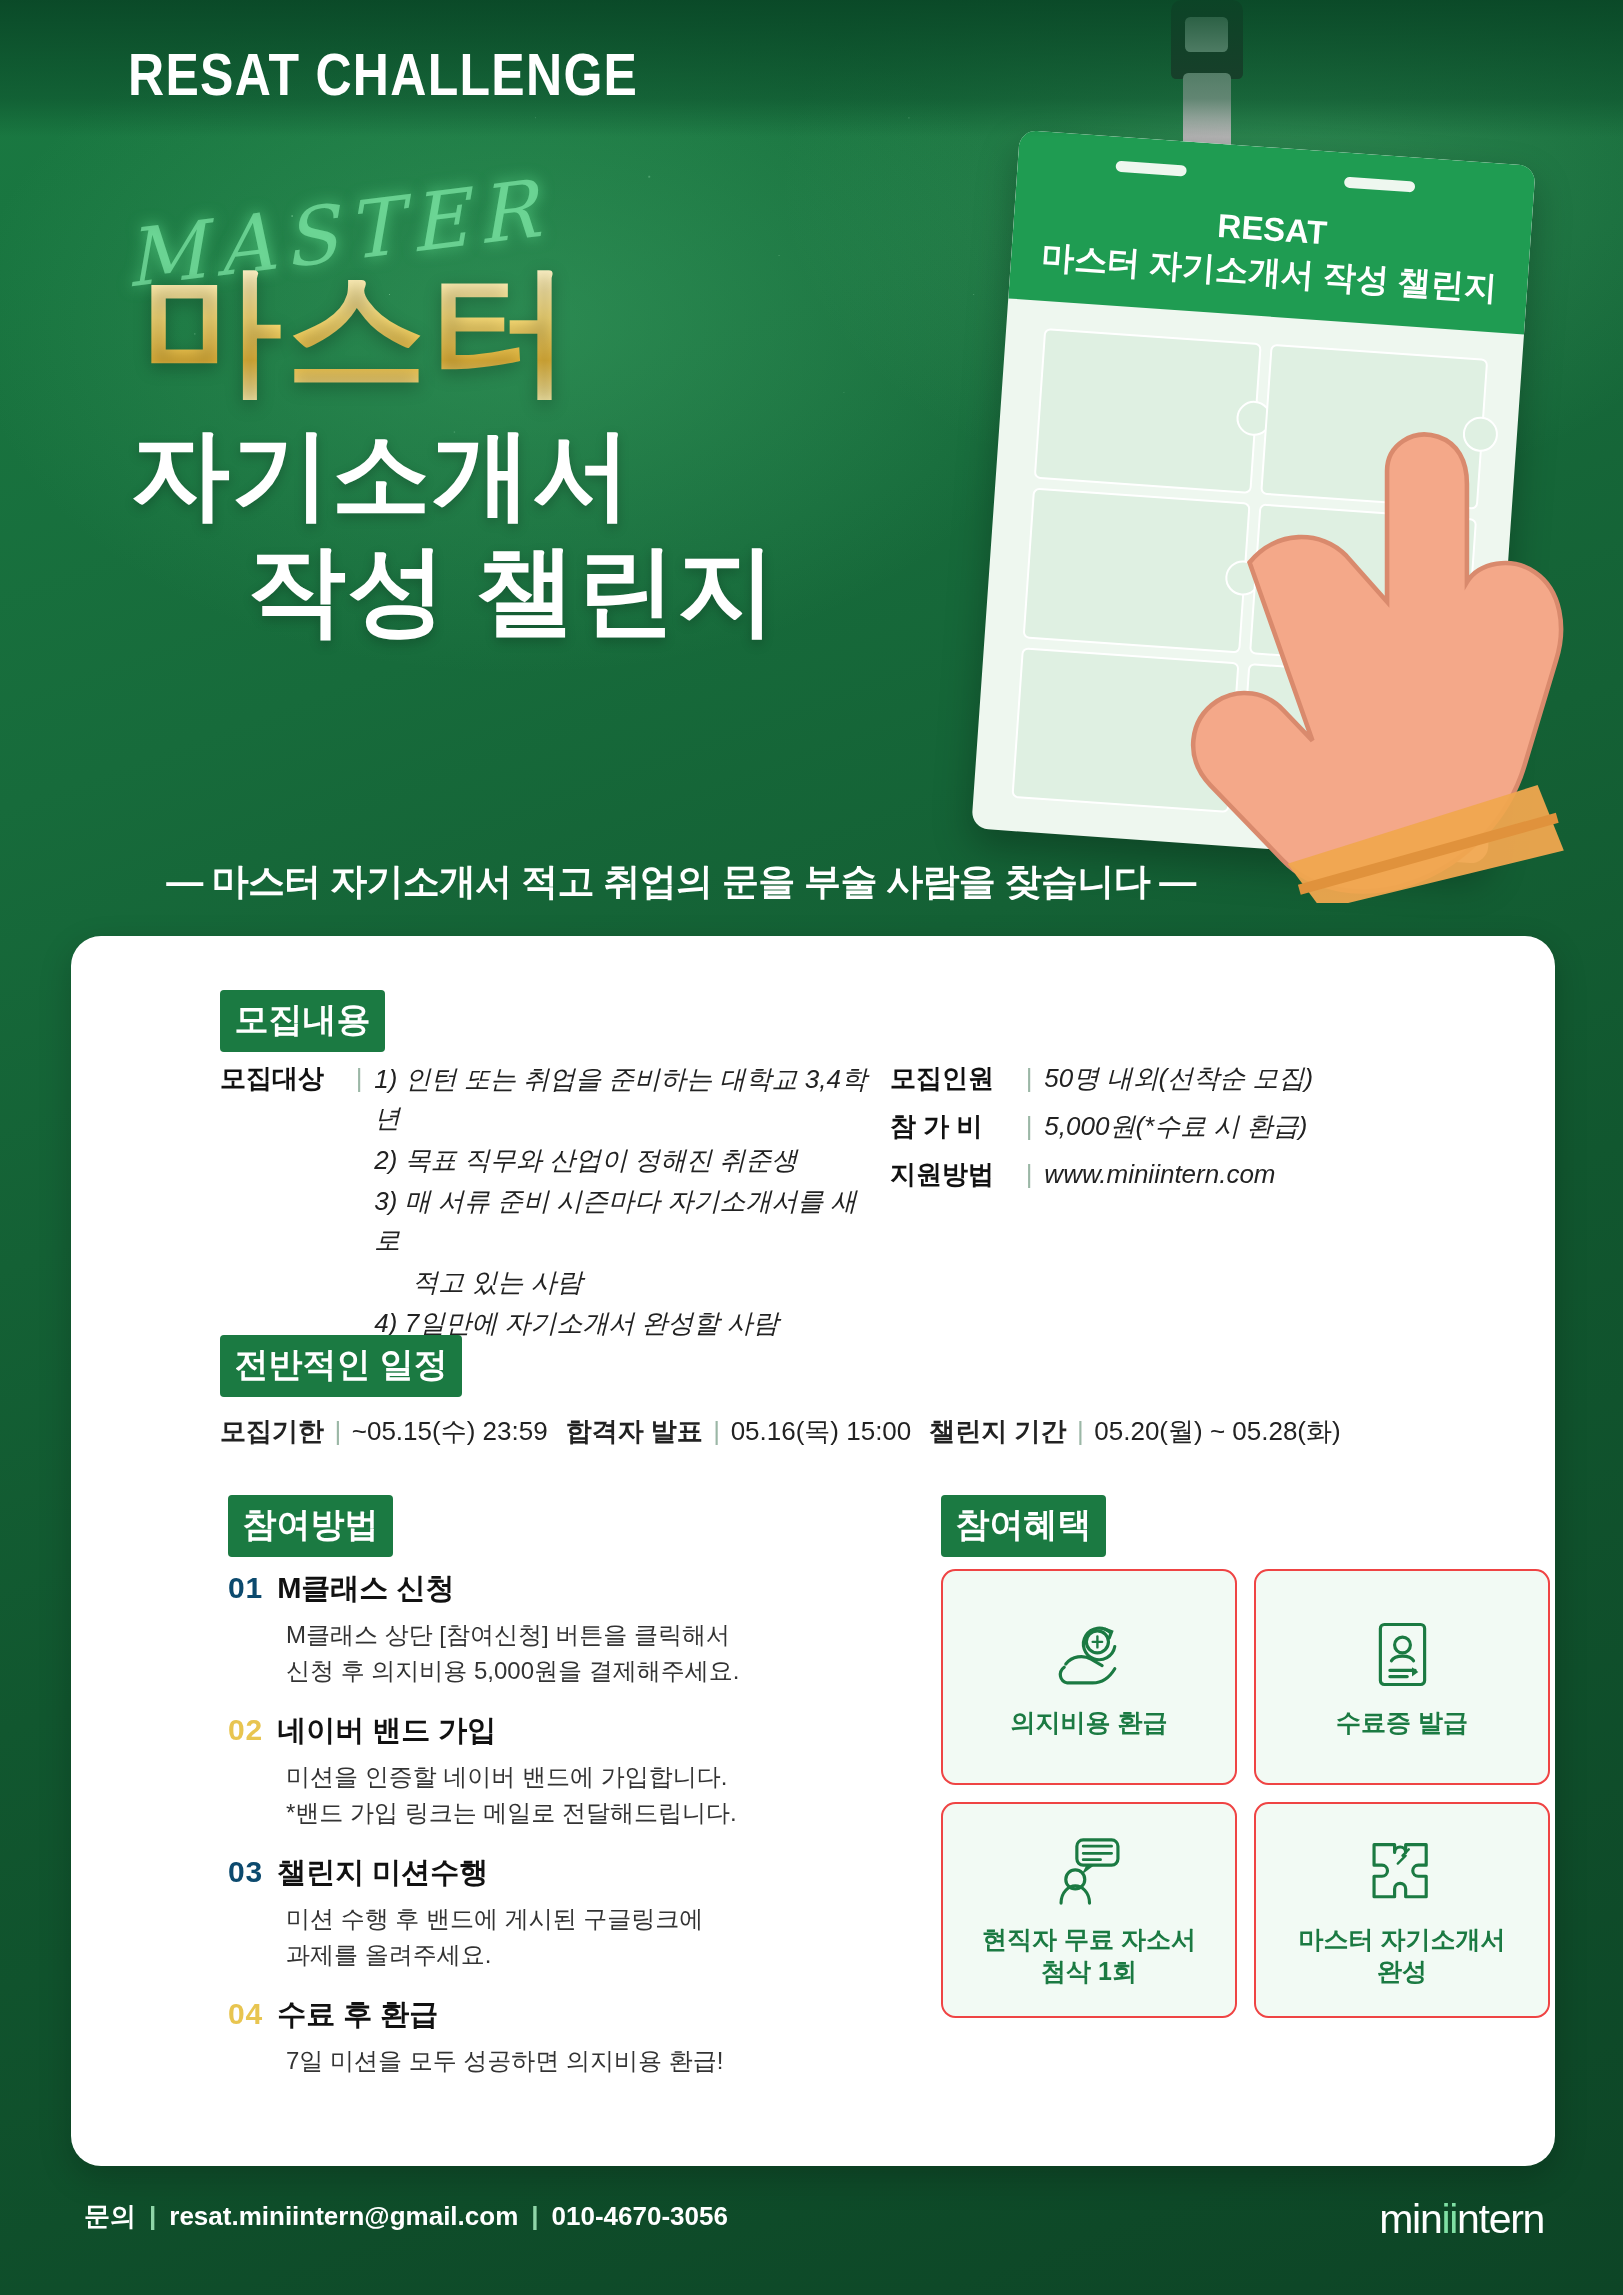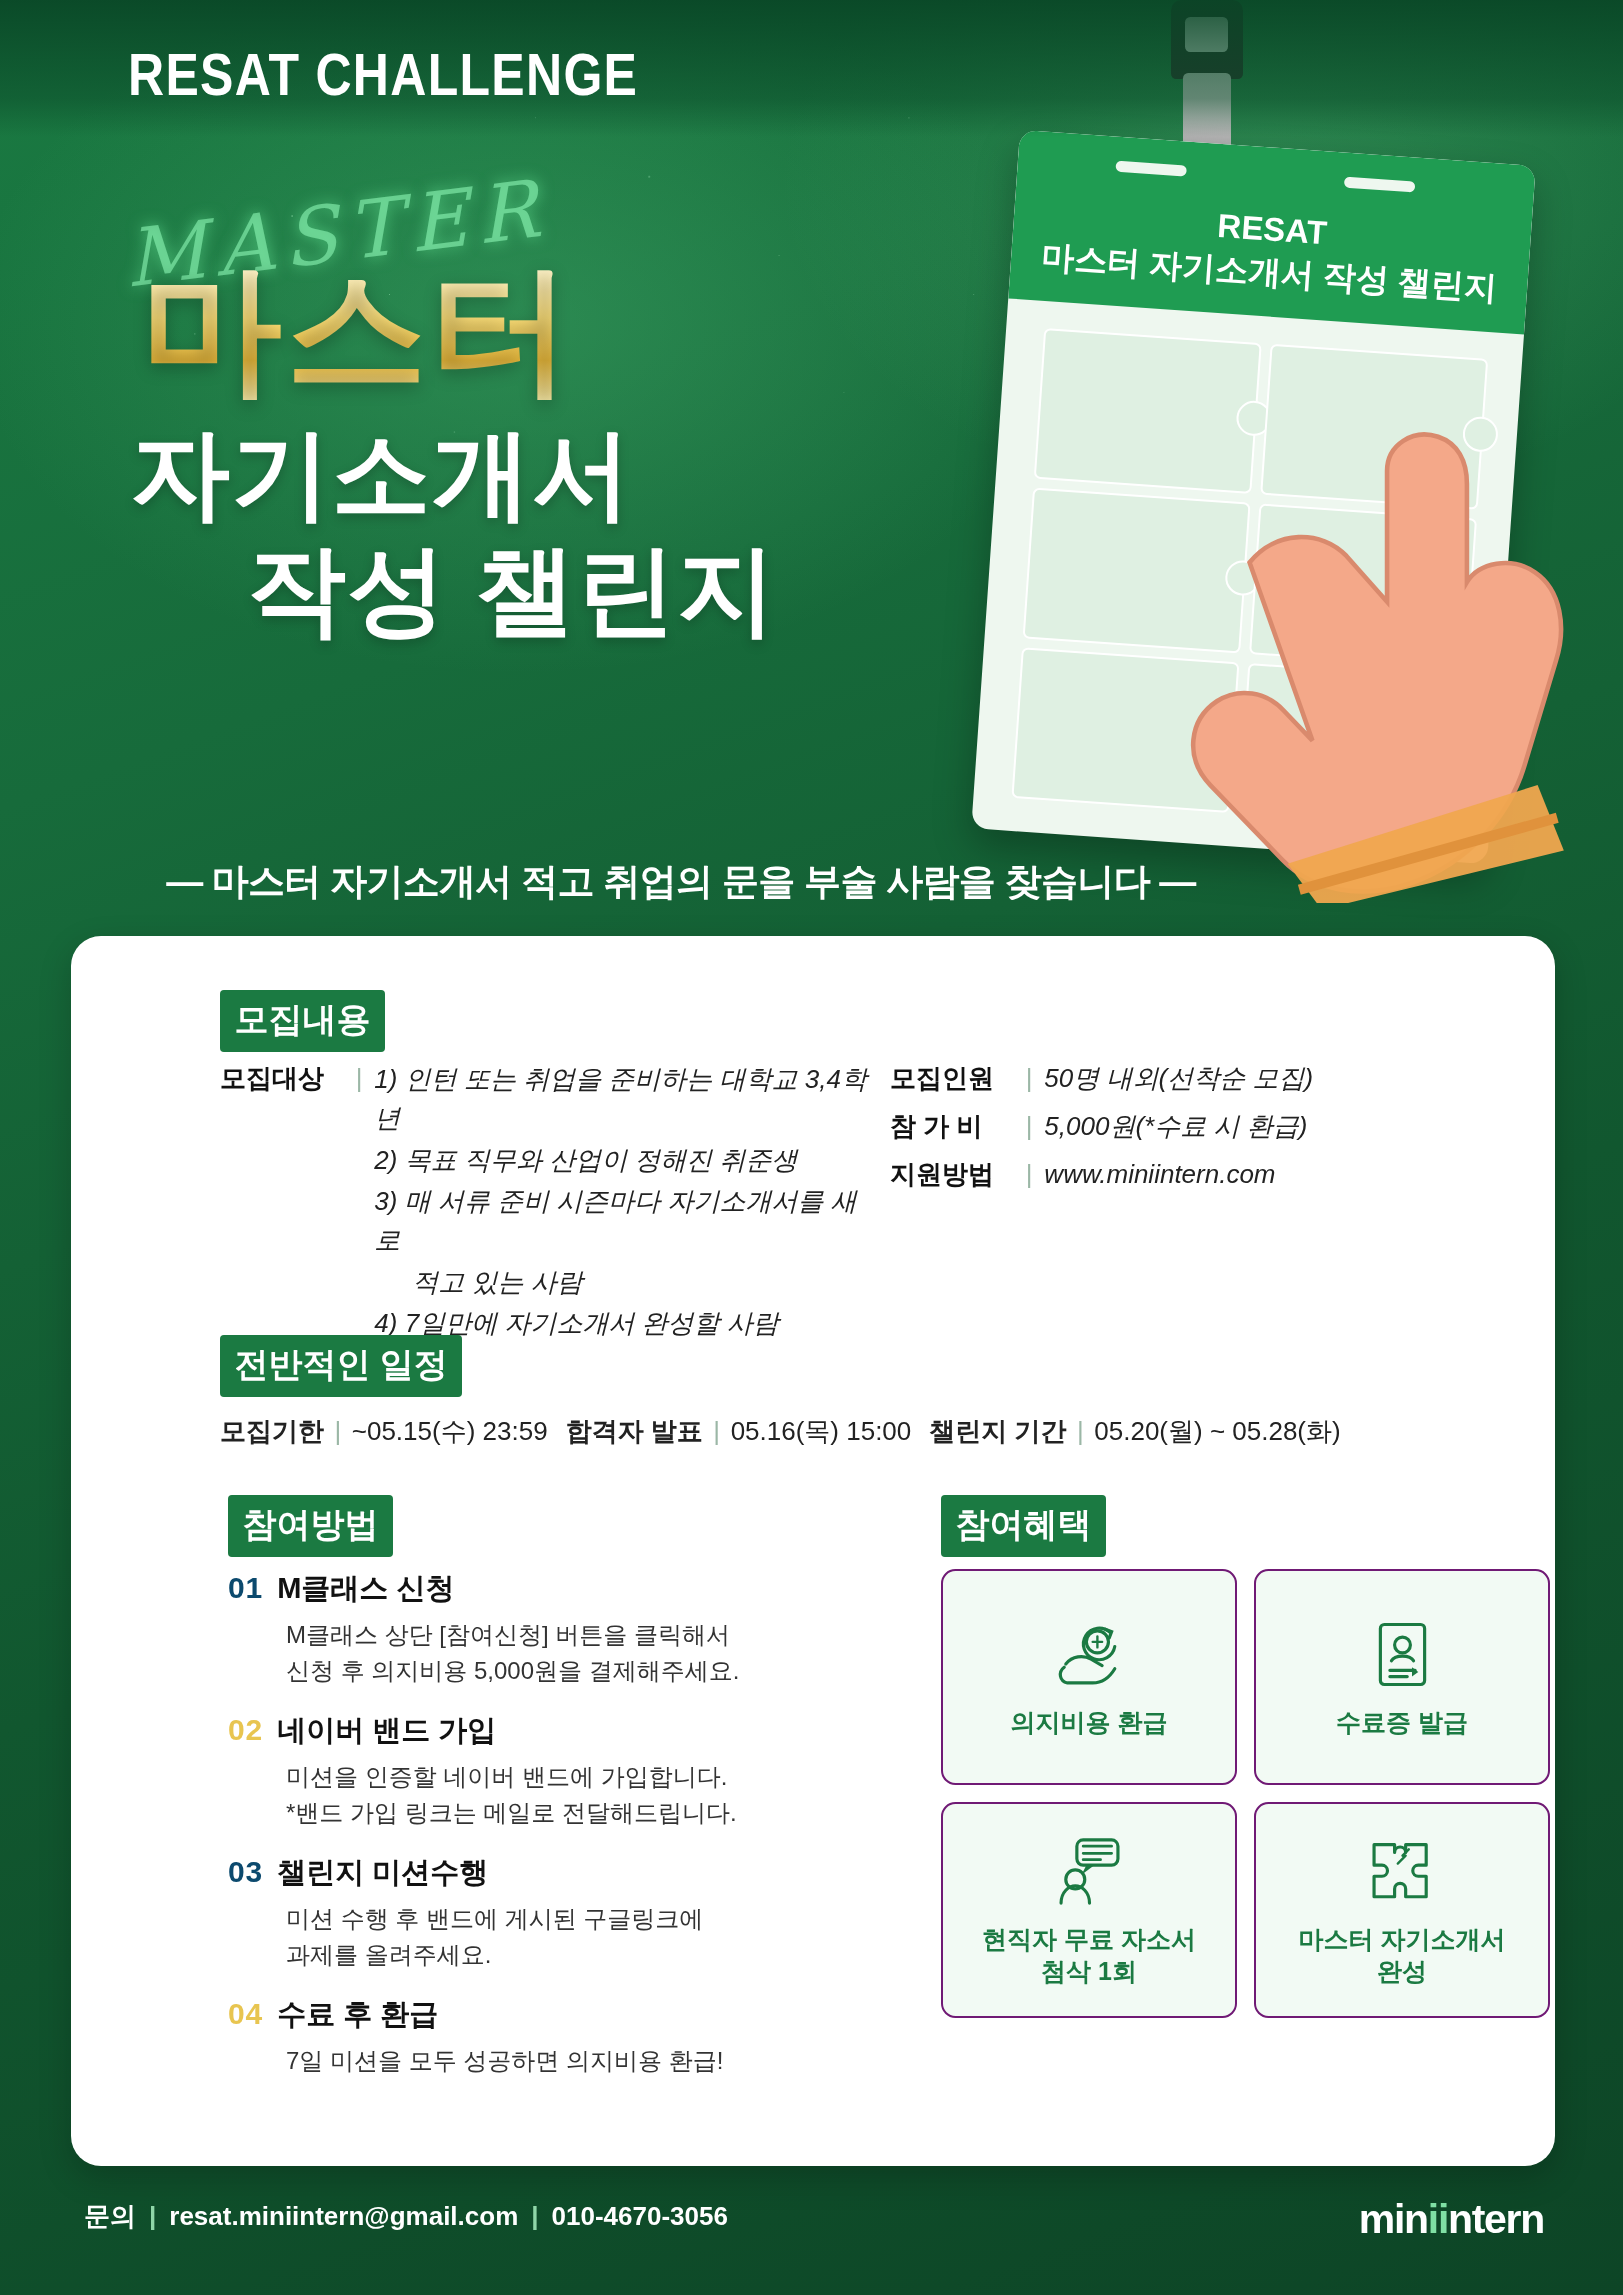--- a/index.html
+++ b/index.html
@@ -304,21 +304,21 @@
 
   .blk-benefit { position: absolute; left: 870px; top: 559px; }
   .benefits {
     position: absolute; left: 870px; top: 633px;
     width: 609px;
     display: grid; grid-template-columns: 1fr 1fr;
     gap: 17px;
   }
   .benefit {
     background: #f2faf4;
-    border: 2px solid #701a75;
+    border: 2px solid #ef4444;
     border-radius: 14.4px;
     height: 216px;
     display: flex; flex-direction: column;
     align-items: center; justify-content: center;
     gap: 11.8px;
     padding: 6.5px;
     box-sizing: border-box;
   }
   .benefit .ic { width: 79px; height: 79px; }
   .benefit .bl {
@@ -340,21 +340,21 @@
     font-size: 26px;
     font-weight: bold;
     color: #ffffff;
     letter-spacing: 0px;
   }
   .footer-contact .bar { color: #8fd6a8; padding: 0 13px; }
   .footer-logo {
     position: absolute;
     right: 79px; top: 31px;
     font-size: 41px;
-    font-weight: bold;
+    font-weight: normal;
     color: #ffffff;
     letter-spacing: -1.3px;
   }
   .footer-logo .dots { color: #7fe0a4; }
 </style>
 </head>
 <body>
 
 <div class="poster">
 

